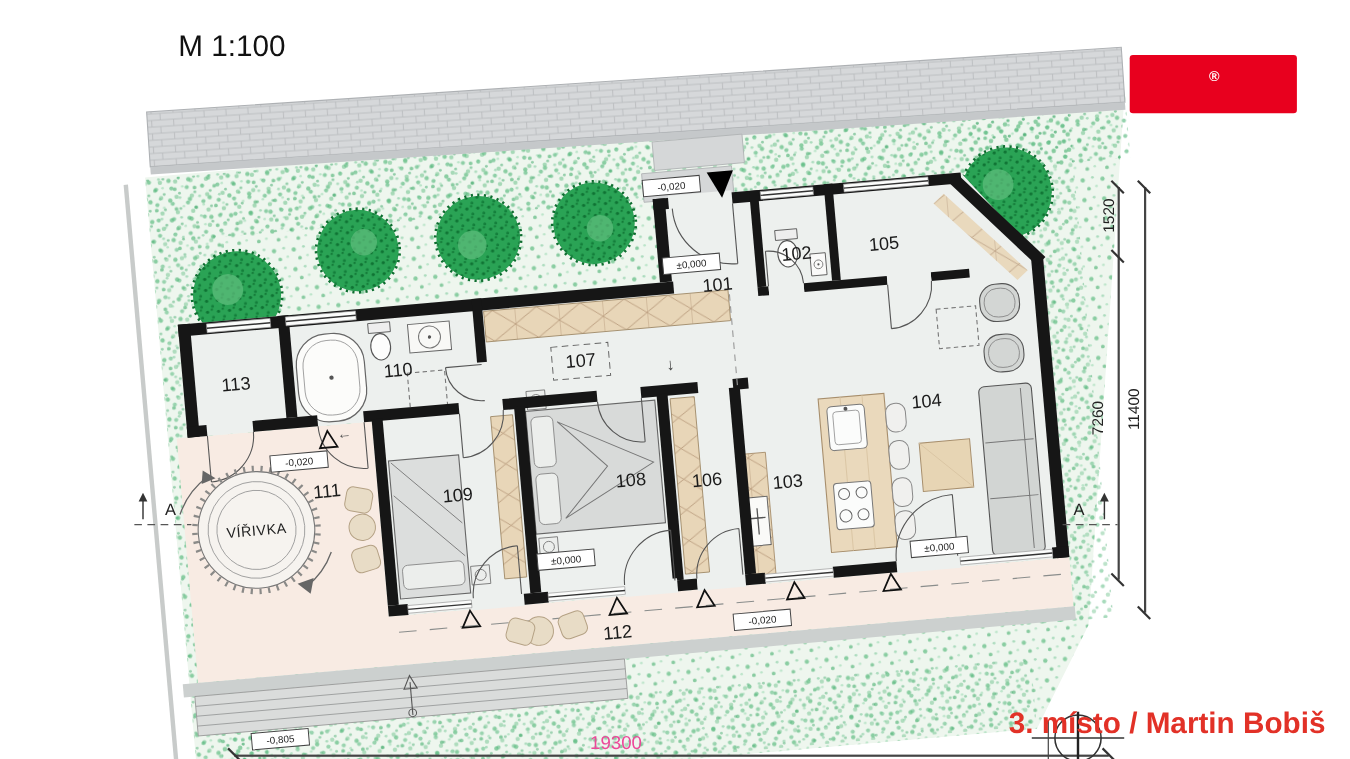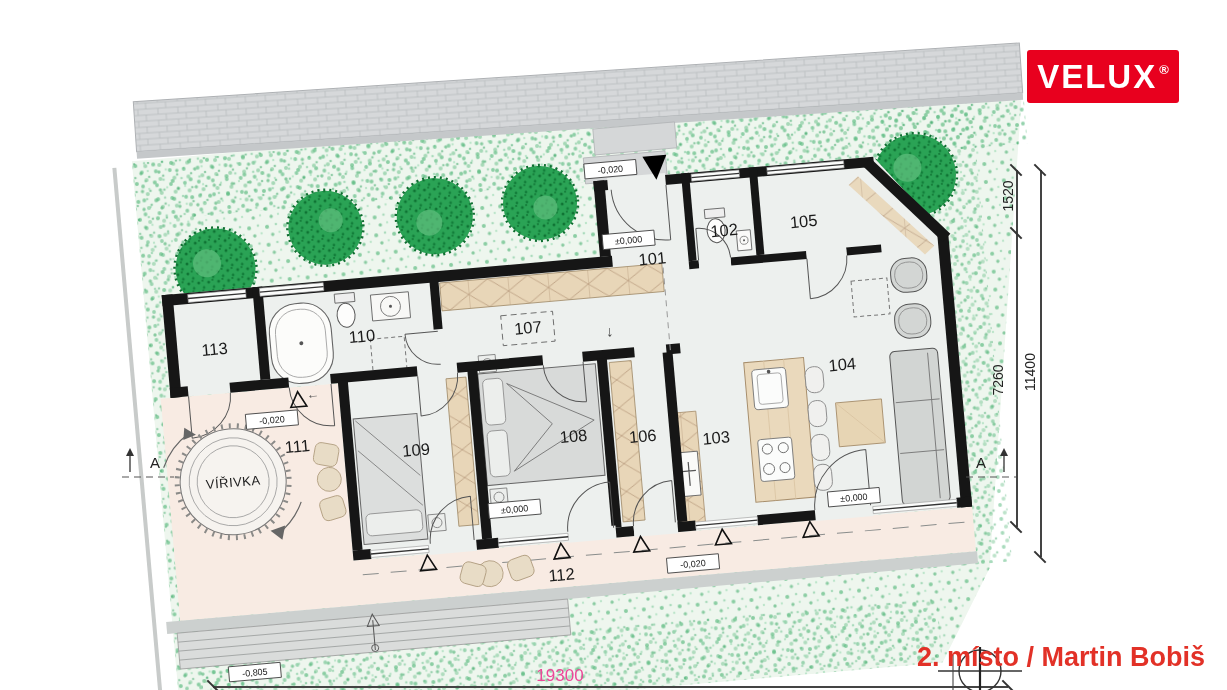--- a/index.html
+++ b/index.html
@@ -20,28 +20,28 @@
           transform:rotate(-90deg);z-index:25;}
   .hlabel{position:absolute;width:80px;text-align:center;font-size:17px;color:#ec4899;z-index:25;}
   .dimline{position:absolute;background:#444;z-index:24;}
   .tick{position:absolute;width:16px;height:2px;background:#333;transform:rotate(45deg);z-index:25;}
   .seca{position:absolute;z-index:26;}
 </style>
 </head>
 <body>
 
 <div class="title-block">
+  <div class="scale">M 1:100</div>
 </div>
 
 <div class="velux">
-  <span class="vname">VELUX</span>
   <span class="vreg">®</span>
 </div>
 
-<div class="award">2. místo / Martin Bobiš</div>
+<div class="award">3. místo / Martin Bobiš</div>
 
 <div class="site">
 <svg width="1000" height="660" viewBox="0 0 1000 660">
   <defs>
     <pattern id="spk" width="18" height="18" patternUnits="userSpaceOnUse">
       <circle cx="3" cy="5" r="2" fill="#79c795" opacity="0.85"></circle>
       <circle cx="12" cy="3" r="1.3" fill="#8fd1a8" opacity="0.7"></circle>
       <circle cx="8" cy="13" r="1.7" fill="#6fc08d" opacity="0.8"></circle>
       <circle cx="15" cy="11" r="1.2" fill="#9ad8b1" opacity="0.6"></circle>
     </pattern>

